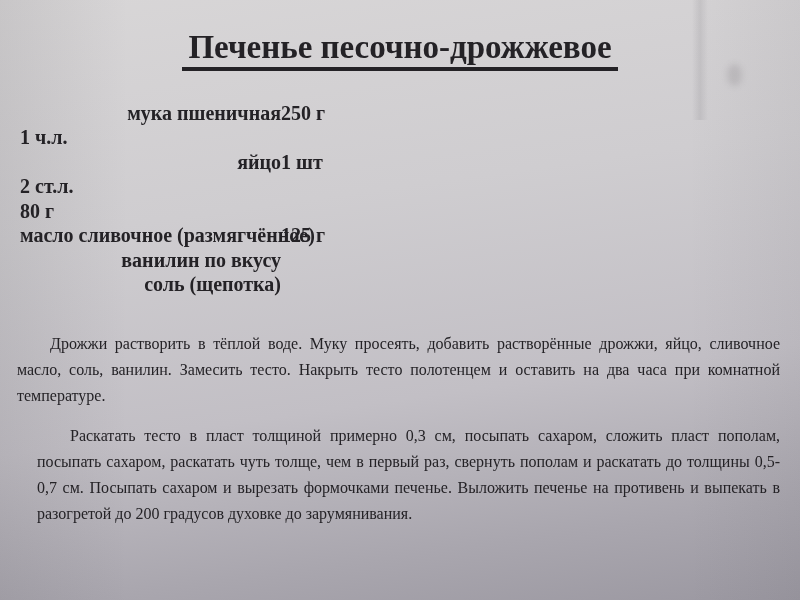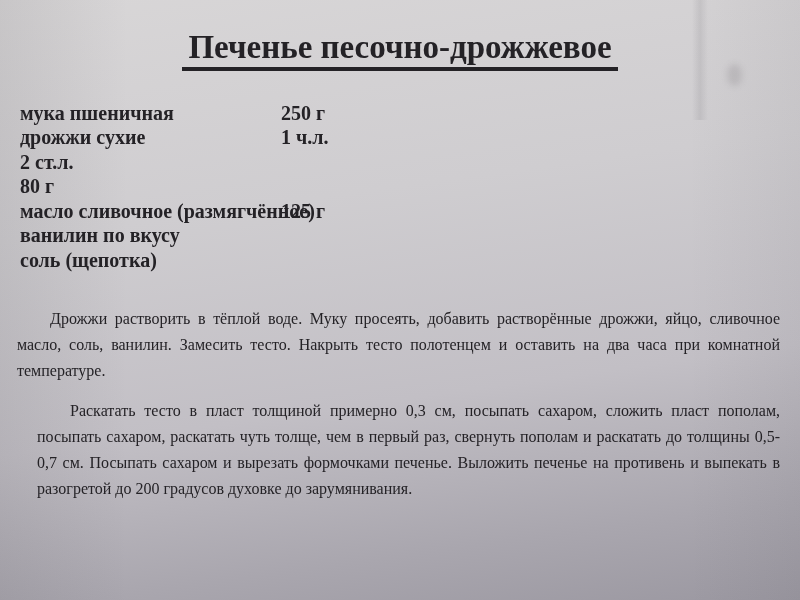--- a/index.html
+++ b/index.html
@@ -23,21 +23,21 @@
   }
   .title-wrap{padding-top:29px;text-align:center;border-radius:9px;}
   .doc-title{
     display:inline-block;
     font-weight:bold;font-size:33px;line-height:1.12;
     border-bottom:4px solid var(--ink,#201f23);
     padding:0 6px 1px 6px;
   }
   .ingredients{margin:30px 0 0 20px;font-weight:bold;font-size:20px;}
   .ing-row{display:flex;line-height:24.5px;}
-  .ing-name{width:261px;text-align:left;white-space:nowrap;}
+  .ing-name{width:261px;text-align:right;white-space:nowrap;}
   .ing-amount{white-space:nowrap;}
   .instructions{margin-top:34px;padding:0 20px 0 17px;}
   .body-para{
     margin:0;font-size:16px;line-height:26px;
     text-align:justify;text-indent:33px;
   }
   .body-para + .body-para{margin-top:14px;margin-left:20px;}
 </style>
 </head>
 <body>
@@ -49,22 +49,25 @@
   <div class="title-wrap">
     <span class="doc-title">Печенье песочно-дрожжевое</span>
   </div>
 
   <div class="ingredients">
     <div class="ing-row">
         <span class="ing-name">мука пшеничная</span>
         <span class="ing-amount">250 г</span>
       </div>
       <div class="ing-row">
-        <span class="ing-name">дрожжи сухие</span>
         <span class="ing-amount">1 ч.л.</span>
+      </div>
+      <div class="ing-row">
+        <span class="ing-name">яйцо</span>
+        <span class="ing-amount">1 шт</span>
       </div>
       <div class="ing-row">
         <span class="ing-amount">2 ст.л.</span>
       </div>
       <div class="ing-row">
         <span class="ing-amount">80 г</span>
       </div>
       <div class="ing-row">
         <span class="ing-name">масло сливочное (размягчённое)</span>
         <span class="ing-amount">125 г</span>

